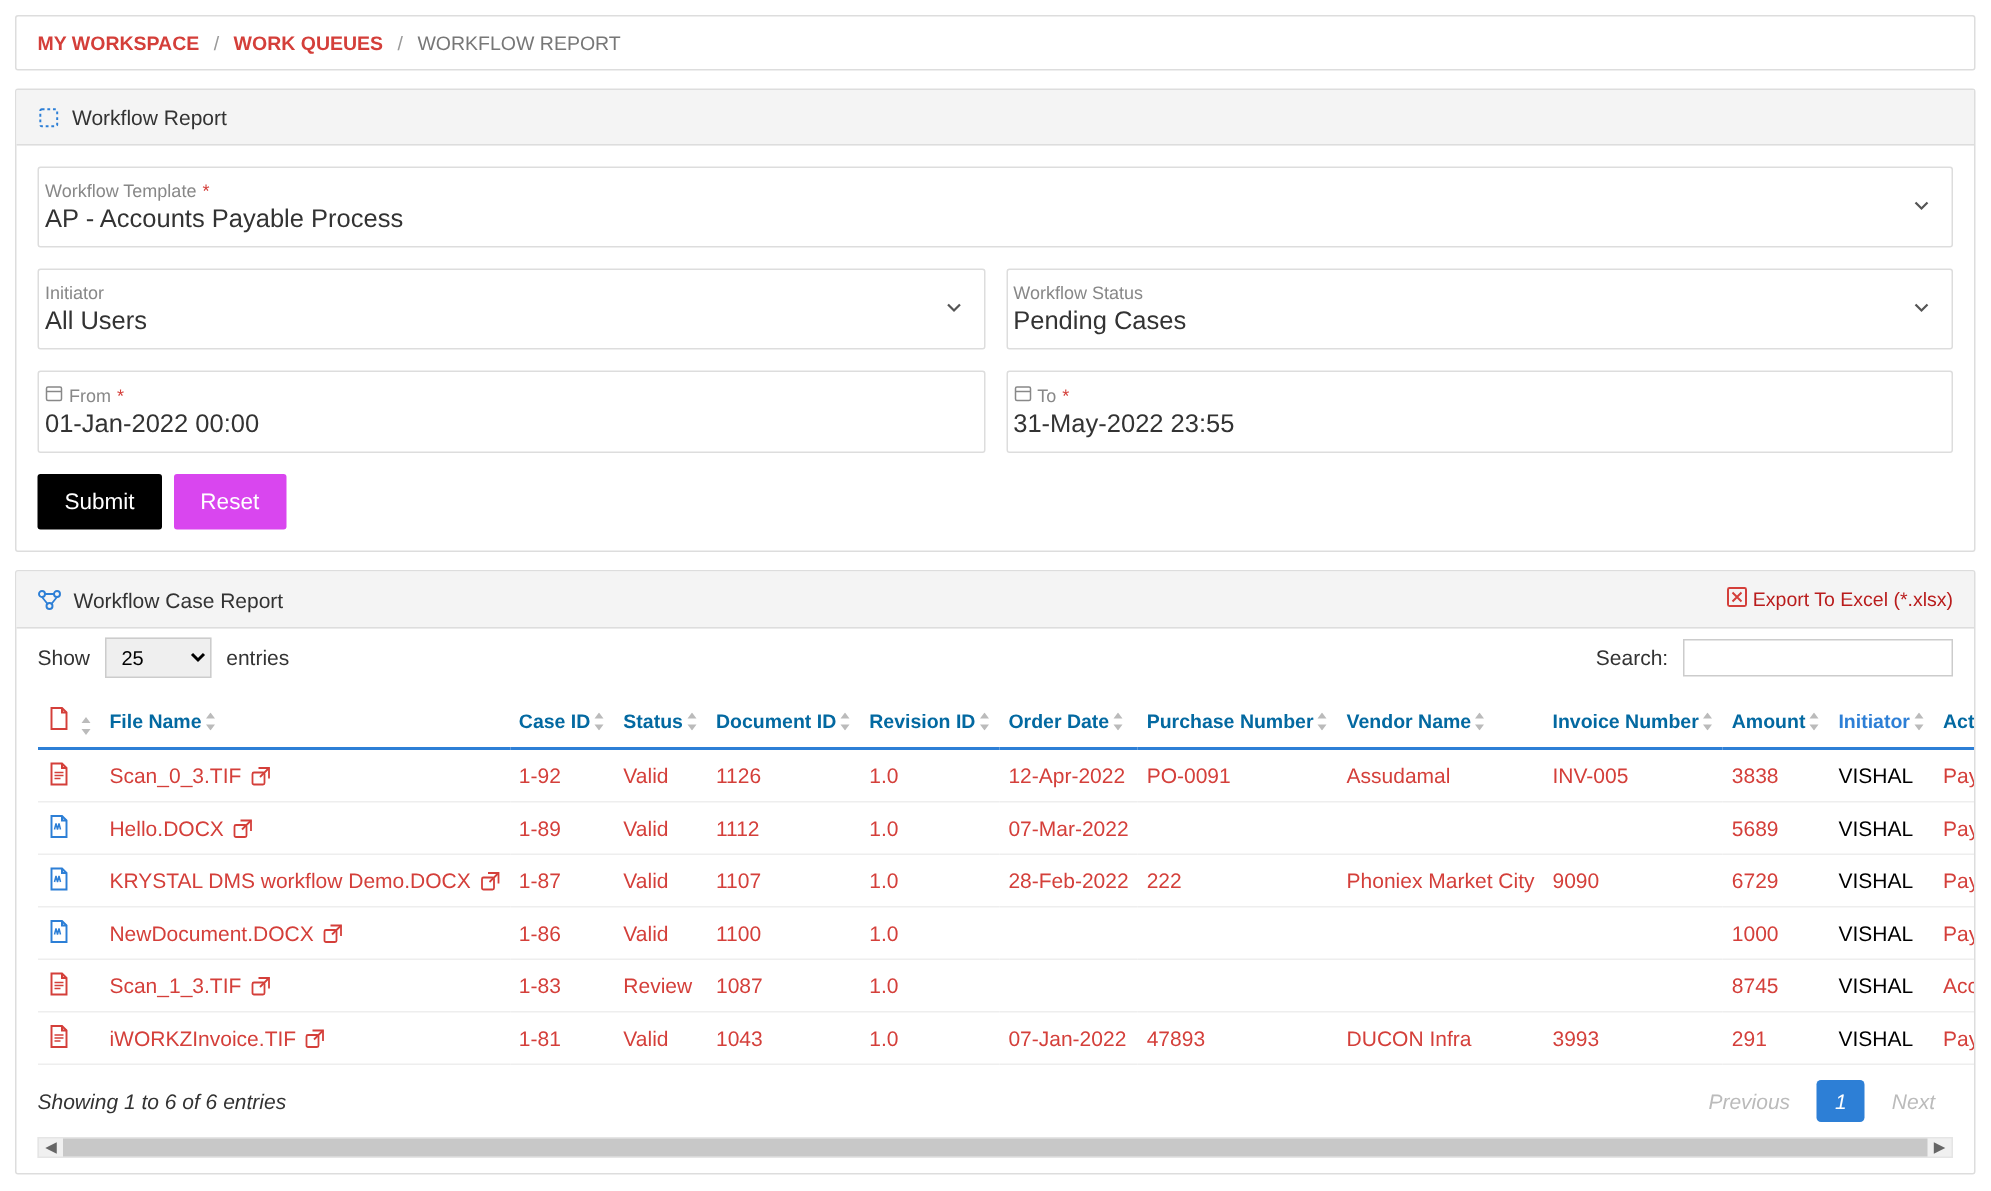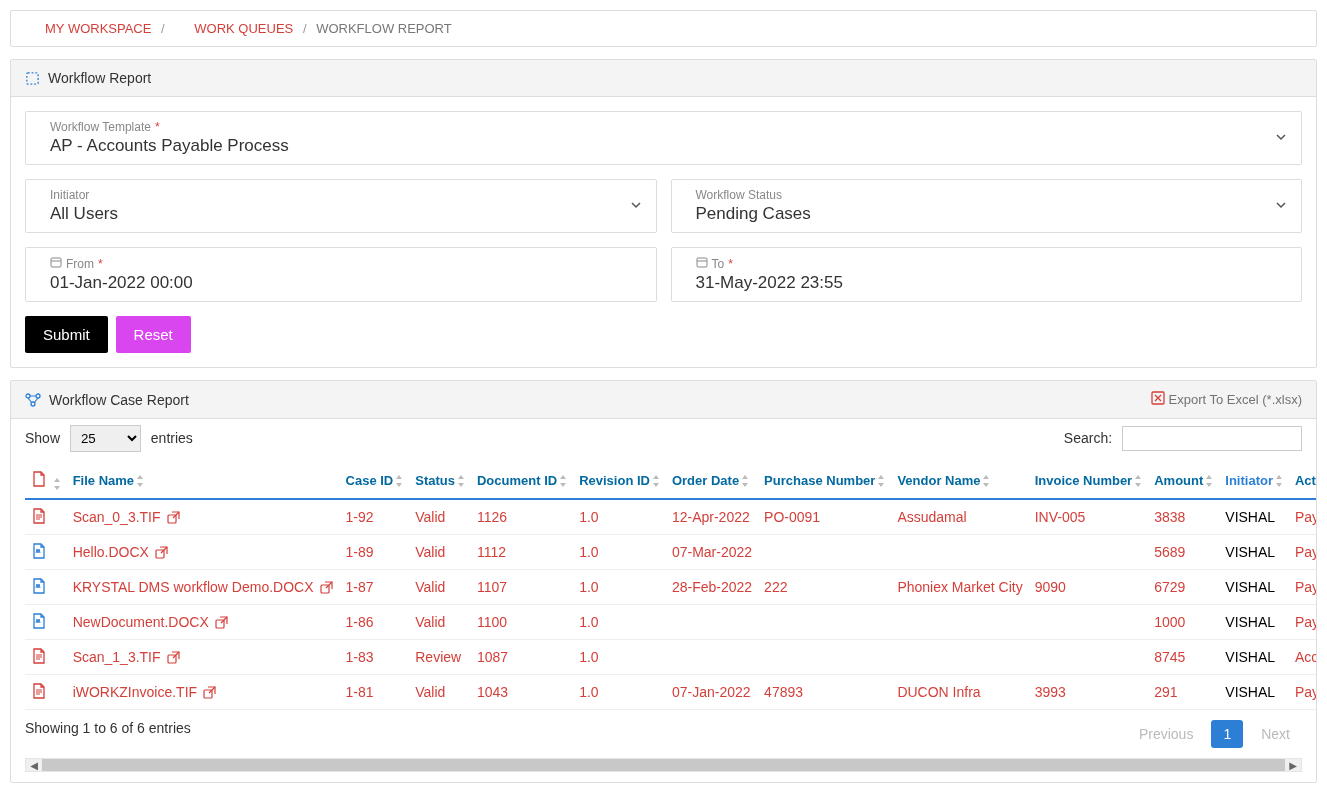--- a/index.html
+++ b/index.html
@@ -1,30 +1,30 @@
 <!DOCTYPE html>
 <html><head>
 <meta charset="utf-8">
 <style>
 * { box-sizing: border-box; margin: 0; padding: 0; }
 body { font-family: -apple-system, BlinkMacSystemFont, "Segoe UI", Arial, sans-serif; font-size: 14px; color: #333; background: #fff; padding: 10px; }
 a { cursor: pointer; }
 .breadcrumb { border: 1px solid #ddd; border-radius: 2px; padding: 10px 14px; margin-bottom: 12px; font-size: 13px; }
-.breadcrumb a { color: #d43f3a; text-decoration: none; font-weight: 400; margin-left: 20px;}
+.breadcrumb a { color: #d43f3a; text-decoration: none; font-weight: 700;}
 .breadcrumb .sep { color: #999; margin: 0 6px; }
 .breadcrumb .current { color: #777; }
 
 .panel { border: 1px solid #ddd; border-radius: 2px; margin-bottom: 12px; }
 .panel-header { background: #f4f4f4; padding: 10px 14px; font-size: 14px; border-bottom: 1px solid #ddd; display: flex; align-items: center; gap: 8px;}
-.panel-header .export-link { margin-left: auto; color:#737373; font-size:13px; display:flex; align-items:center; gap:4px;}
+.panel-header .export-link { margin-left: auto; color:#b91c1c; font-size:13px; display:flex; align-items:center; gap:4px;}
 .panel-body { padding: 14px; }
 
 .form-row { display: flex; gap: 14px; margin-bottom: 14px; }
 .form-group { flex: 1; position: relative; }
-.form-control-wrap { border: 1px solid #ddd; border-radius: 2px; padding: 8px 24px; position:relative; }
+.form-control-wrap { border: 1px solid #ddd; border-radius: 2px; padding: 8px 4px; position:relative; }
 .form-label { font-size: 12px; color: #888; display:flex; align-items:center; gap:4px;}
 .form-label .req { color: #d43f3a; }
 .form-value { font-size: 17px; color: #333; margin-top: 2px; }
 .dropdown-chevron { position: absolute; right: 14px; top: 50%; transform: translateY(-50%); }
 
 .btn { border: none; padding: 10px 18px; font-size: 15px; color: #fff; cursor: pointer; border-radius: 2px; }
 .btn-submit { background: #000000; margin-right:4px;}
 .btn-reset { background: #d946ef; }
 
 .table-controls { display:flex; align-items:center; justify-content:space-between; padding: 6px 14px 10px 14px; }
@@ -37,21 +37,21 @@
 table.data thead th { text-align:left; padding:8px 6px; font-weight:600; color:#0369a1; border-bottom:2px solid #2d7fd6; font-size:13px; position:relative; white-space:nowrap;}
 table.data thead th.icon-col{width:30px;}
 .sort-icon{display:inline-block;margin-left:2px;vertical-align:middle;}
 .sort-icon svg{display:block;}
 table.data tbody td { padding:7px 6px; border-bottom:1px solid #eee; white-space:nowrap;}
 table.data tbody td.link{ color:#d43f3a; }
 table.data tbody td.initiator{ color:#000000; }
 .file-icon{ display:inline-flex; width:16px; height:18px; align-items:center; justify-content:center;}
 .ext-icon{display:inline-flex; width:14px; height:14px; margin-left:6px; vertical-align:middle;}
 
-.table-footer{ display:flex; align-items:flex-start; justify-content:space-between; padding:10px 14px;}
+.table-footer{ display:flex; align-items:center; justify-content:space-between; padding:10px 14px;font-style:italic;}
 .pagination{ display:flex; align-items:center; gap:6px;}
 .pagination .pg{ padding:6px 12px; border-radius:3px; font-size:14px; color:#bbb;}
 .pagination .pg.active{ background:#2d7fd6; color:#fff;}
 
 .hscroll-track{ height:14px; background:#f0f0f0; margin:0 14px 10px; position:relative; border:1px solid #e5e5e5;}
 .hscroll-thumb{ position:absolute; left:16px; right:16px; top:0; bottom:0; background:#c8c8c8;}
 .hscroll-arrow{position:absolute;top:0;bottom:0;width:16px;display:flex;align-items:center;justify-content:center;font-size:10px;color:#666;}
 .hscroll-arrow.left{left:0;}
 .hscroll-arrow.right{right:0;}
 

